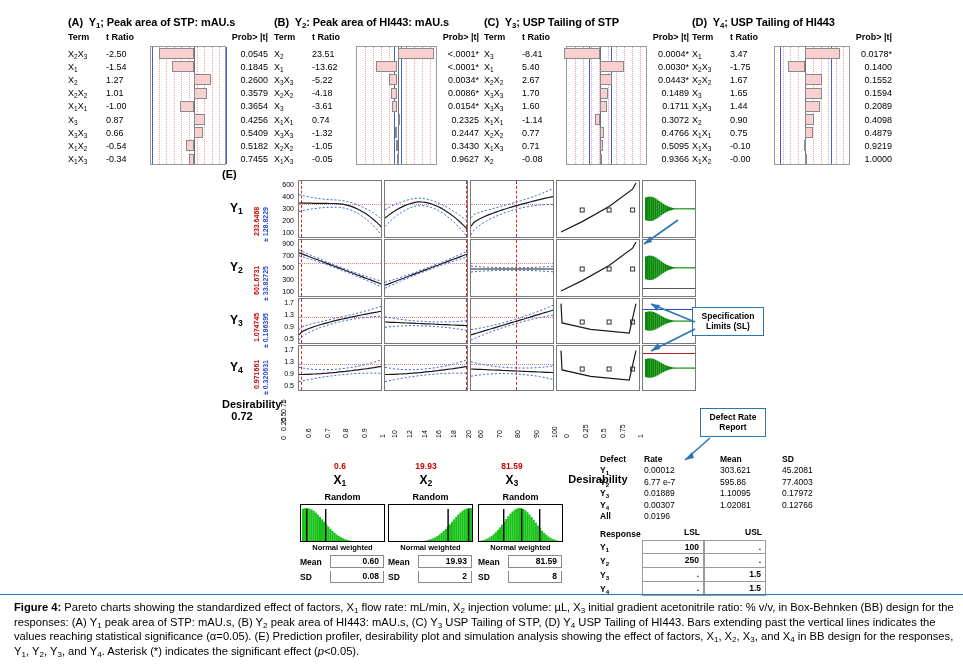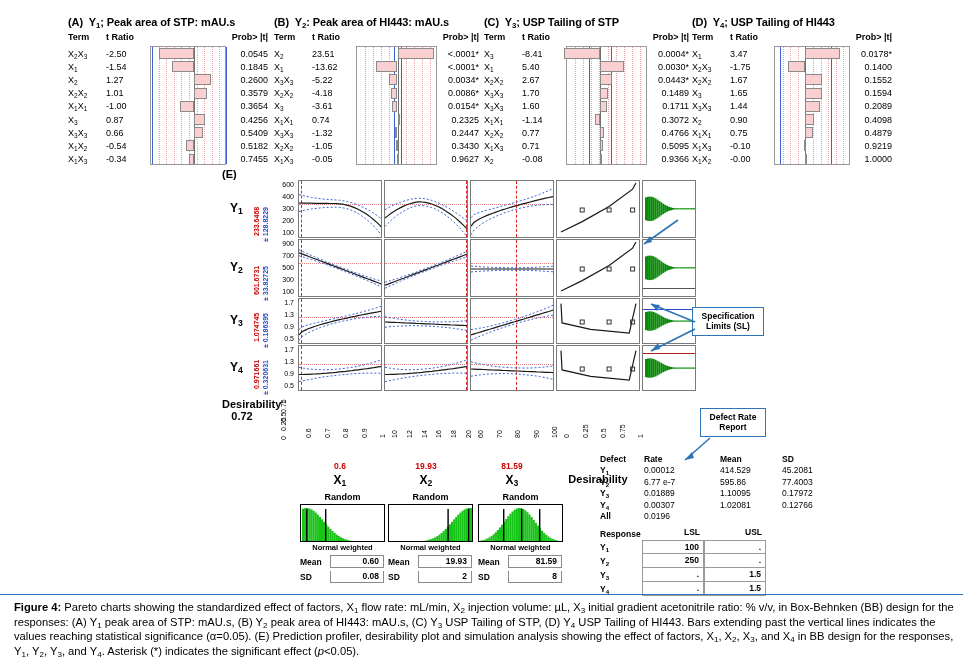--- a/index.html
+++ b/index.html
@@ -832,21 +832,21 @@
   <div class="dtab" style="left:600px; top:452px;" id="defect-table">
       <div class="r hd">
         <span class="c0">Defect</span>
         <span class="c1">Rate</span>
         <span class="c2">Mean</span>
         <span class="c3">SD</span>
       </div>
       <div class="r">
         <span class="c0">Y<sub>1</sub></span>
         <span class="c1">0.00012</span>
-        <span class="c2">414.529</span>
+        <span class="c2">303.621</span>
         <span class="c3">45.2081</span>
       </div>
       <div class="r">
         <span class="c0">Y<sub>2</sub></span>
         <span class="c1">6.77 e-7</span>
         <span class="c2">595.86</span>
         <span class="c3">77.4003</span>
       </div>
       <div class="r">
         <span class="c0">Y<sub>3</sub></span>

